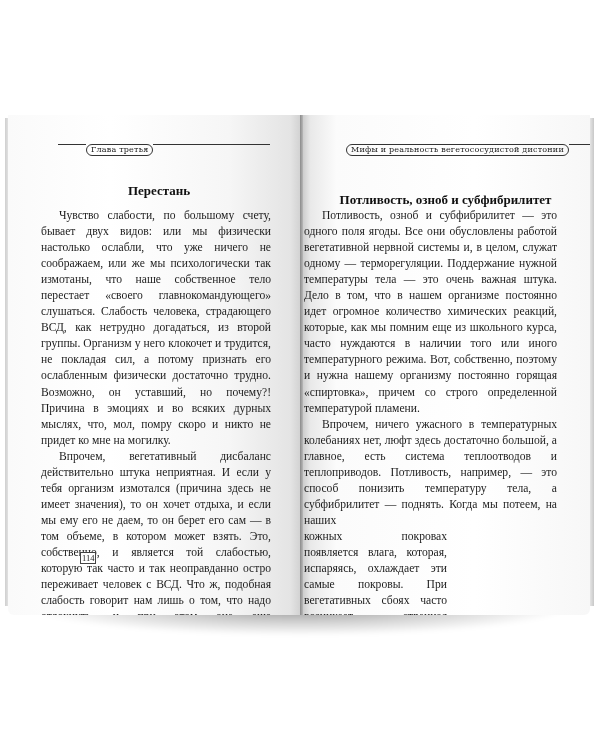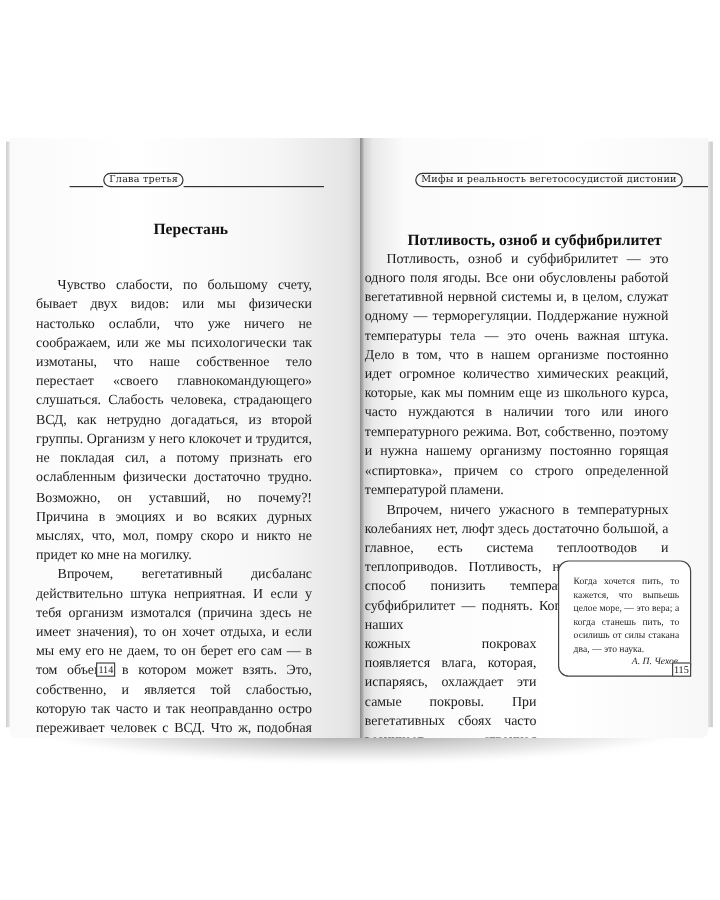--- a/index.html
+++ b/index.html
@@ -32,21 +32,21 @@
     }
     .edge-right {
       position: absolute; left: 589px; top: 118px; width: 5px; height: 488px;
       background: linear-gradient(to right, #ececec, #c8c8c8);
     }
     .spine {
       position: absolute; left: 300px; top: 115px; width: 3px; height: 500px;
       background: linear-gradient(to right, #8a8a8a, #b8b8b8);
     }
     .running-head {
-      position: absolute; top: 29px; height: 12px; display: flex; align-items: flex-end;
+      position: absolute; top: 29px; height: 12px; display: flex; align-items: flex-start;
     }
     .running-head .line { height: 1px; background: #333; flex: 1; }
     .running-head .label {
       font-size: 8px; line-height: 10px; padding: 0 4px; border: 1px solid #333;
       border-radius: 6px; white-space: nowrap; letter-spacing: 0.2px; color: #222;
     }
     .page.left .running-head { left: 50px; width: 212px; }
     .page.left .running-head .line.l { flex: 0 0 28px; }
     .page.right .running-head { left: 44px; width: 225px; }
     .page.right .running-head .line.r { flex: 0 0 34px; }
@@ -56,21 +56,21 @@
       font-family: "Liberation Serif", "DejaVu Serif", serif; color: #111;
     }
     .page.left .section-title { left: 36px; width: 230px; top: 68px; }
     .page.right .section-title { left: 16px; width: 255px; top: 77px; }
 
     .text {
       position: absolute; font-family: "Liberation Serif", "DejaVu Serif", serif;
       font-size: 11.6px; line-height: 16.05px; text-align: justify; color: #1c1c1c;
     }
     .text p { margin: 0; text-indent: 18px; }
-    .page.left .text { left: 22px; width: 230px; top: 93px; margin-top: 22px; }
+    .page.left .text { left: 33px; width: 230px; top: 93px; }
     .page.right .text { left: 2px; width: 253px; top: 93px; }
     .narrow { width: 143px; }
 
     .page-num {
       position: absolute; font-family: "Liberation Serif", serif; font-size: 8.5px;
       line-height: 10px; border: 1px solid #444; padding: 0 1px; color: #222; background: #fff;
     }
     .page.left .page-num { left: 36px; top: 437px; margin-left: 36px; }
 
     .quote-box {
@@ -114,21 +114,16 @@
 
       <span class="label">Мифы и реальность вегетососудистой дистонии</span>
       <div class="line r"></div>
     </div>
     <div class="section-title">Потливость, озноб и субфибрилитет</div>
     <div class="text">
       <p>Потливость, озноб и субфибрилитет — это одного поля ягоды. Все они обусловлены работой вегетативной нервной системы и, в целом, служат одному — терморегуляции. Поддержание нужной температуры тела — это очень важная штука. Дело в том, что в нашем организме постоянно идет огромное количество химических реакций, которые, как мы помним еще из школьного курса, часто нуждаются в наличии того или иного температурного режима. Вот, собственно, поэтому и нужна нашему организму постоянно горящая «спиртовка», причем со строго определенной температурой пламени.</p>
       <p>Впрочем, ничего ужасного в температурных колебаниях нет, люфт здесь достаточно большой, а главное, есть система теплоотводов и теплоприводов. Потливость, например, — это способ понизить температуру тела, а субфибрилитет — поднять. Когда мы потеем, на наших</p>
       <p class="narrow" style="text-indent:0">кожных покровах появляется влага, которая, испаряясь, охлаждает эти самые покровы. При вегетативных сбоях часто возникает странная ситуация — организм потеет</p>
     </div>
-    <div class="quote-box">
-      <div class="quote-text">Когда хочется пить, то кажется, что выпьешь целое море, — это вера; а когда станешь пить, то осилишь от силы стакана два, — это наука.</div>
-      <div class="quote-author">А. П. Чехов</div>
-      <span class="page-num">115</span>
-    </div>
   </div>
 
   <div class="spine"></div>
 </div>
 
 </body></html>

